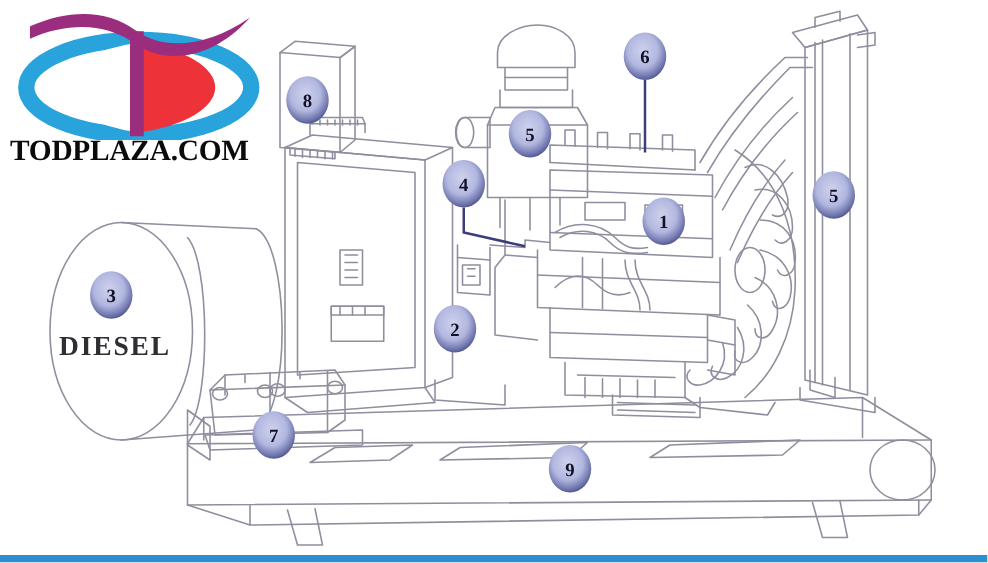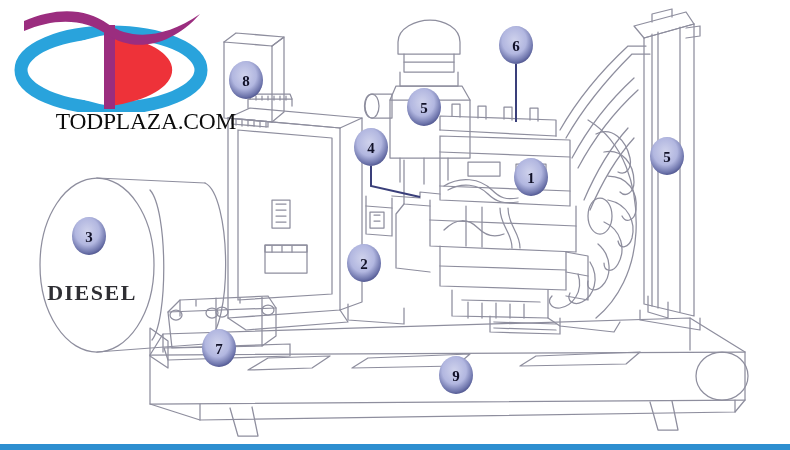--- a/index.html
+++ b/index.html
@@ -26,28 +26,27 @@
     left: 8px; top: 4px;
     width: 206px;
     height: 142px;
     pointer-events: none;
   }
   #logo-mark { position: absolute; left: 0; top: 0; width: 206px; height: 108px; }
   #logo-text {
     position: absolute;
     left: 0; top: 104px;
     width: 206px;
-    text-align: center;
+    text-align: left;
     font-family: "Liberation Serif", serif;
-    font-weight: normal;
+    font-weight: bold;
     font-size: 23.5px;
     letter-spacing: -0.2px;
     color: #0b0b0b;
     white-space: nowrap;
-    margin-left: 35px;
   }
   .badge-num {
     font-family: "Liberation Serif", serif;
     font-weight: bold;
     font-size: 15px;
     fill: #111128;
   }
   #bottom-rule {
     position: absolute;
     left: 0; bottom: 0;
@@ -285,16 +284,16 @@
       <path d="M 103 30 A 90 38 0 0 1 103 102 Z" fill="#ee3239"></path>
       <path d="M 103 30 A 90 38 0 0 0 103 102 Z" fill="#ffffff"></path>
       <rect x="96" y="21" width="11" height="84" fill="#9b2d7f"></rect>
       <path d="M 16 17 C 48 3 78 4 100 20 C 122 36 156 35 192 10 C 162 44 124 48 100 31 C 76 14 46 14 16 27 Z" fill="#9b2d7f"></path>
     </svg>
     <div id="logo-text">TODPLAZA.COM</div>
   </div>
 
   <div style="position:absolute;left:40px;top:264px;width:104px;text-align:center;
               font-family:'Liberation Serif',serif;font-weight:bold;font-size:22px;
-              letter-spacing:1.5px;color:#2e2e33;margin-top:16px;">DIESEL</div>
+              letter-spacing:1.5px;color:#2e2e33;">DIESEL</div>
 
   <div id="bottom-rule"></div>
 </div>
 
 </body></html>

